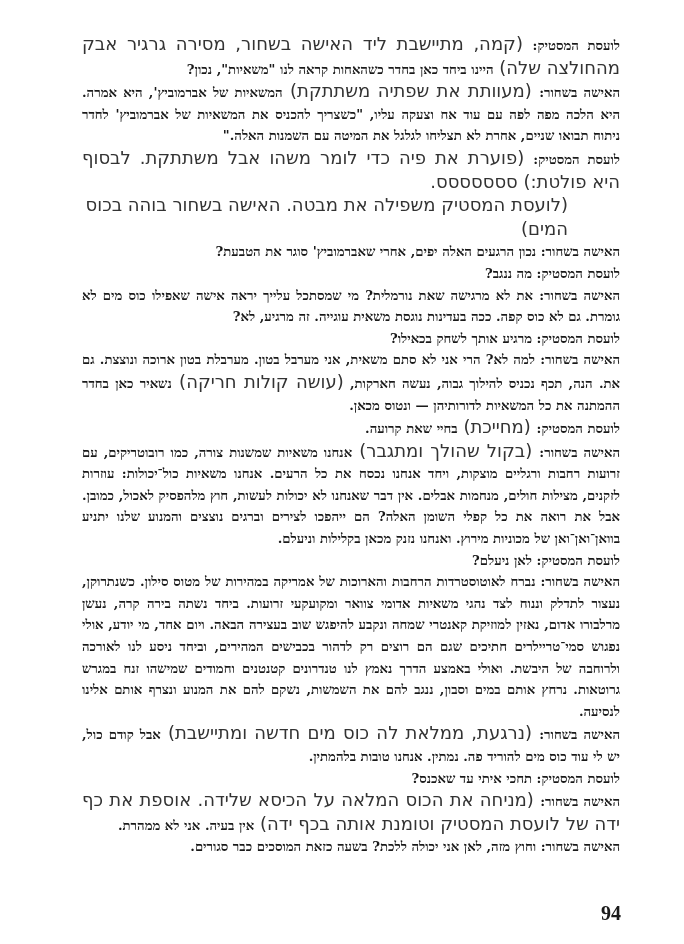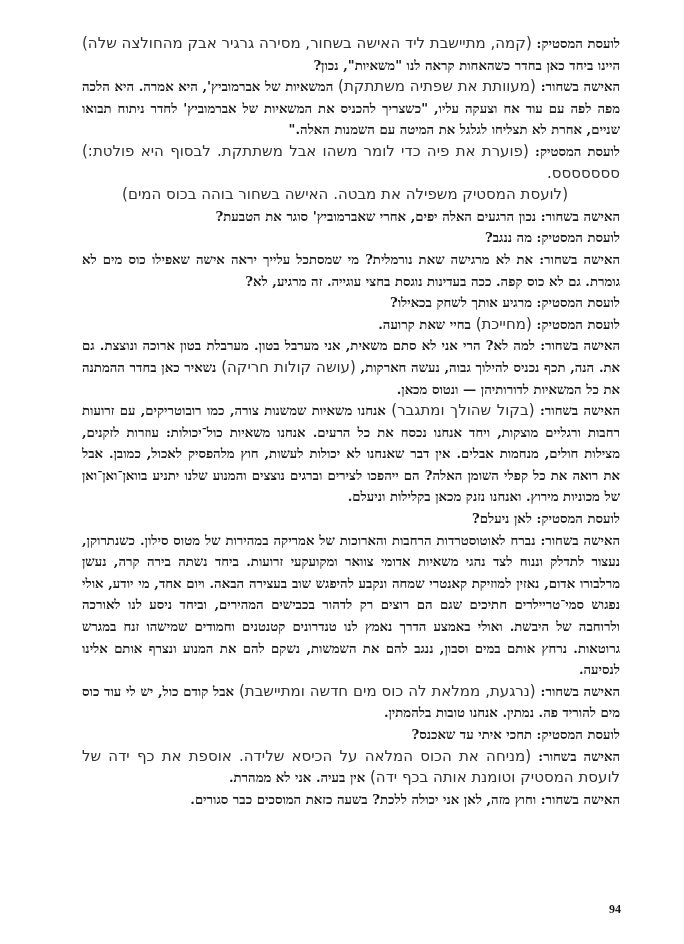--- a/index.html
+++ b/index.html
@@ -5,42 +5,42 @@
   html, body { margin:0; padding:0; background:#ffffff; }
   body { width:684px; height:944px; position:relative; overflow:hidden; }
   .page {
     position:absolute; left:82px; top:33px; width:538px;
     direction:rtl; text-align:justify;
     font-family:"DejaVu Serif", serif; font-size:13.2px; line-height:21.6px;
     color:#1a1a1a;
   }
   .para { margin:0; padding:0; }
   .speaker { font-weight:bold; }
-  .dir { font-family:"DejaVu Sans", sans-serif; font-weight:normal; color:#333; font-size:15px; }
+  .dir { font-family:"DejaVu Sans", sans-serif; font-weight:normal; color:#333; font-size:18px; }
   .line { font-weight:bold; }
   .standalone { text-align:right; margin-right:52px; }
   .page-number {
     position:absolute; left:591px; top:902px; width:30px; text-align:right;
-    font-family:"Liberation Serif", serif; font-size:12px; font-weight:bold; color:#1a1a1a;
+    font-family:"Liberation Serif", serif; font-size:20px; font-weight:bold; color:#1a1a1a;
   }
 </style>
 </head>
 <body>
 
 <div class="page" id="page">
     <p class="para"><span class="speaker">לועסת המסטיק:</span><span class="dir"> (קמה, מתיישבת ליד האישה בשחור, מסירה גרגיר אבק מהחולצה שלה) </span><span class="line">היינו ביחד כאן בחדר כשהאחות קראה לנו "משאיות", נכון?</span></p>
     <p class="para"><span class="speaker">האישה בשחור:</span><span class="dir"> (מעוותת את שפתיה משתתקת) </span><span class="line">המשאיות של אברמוביץ', היא אמרה. היא הלכה מפה לפה עם עוד אח וצעקה עליו, "כשצריך להכניס את המשאיות של אברמוביץ' לחדר ניתוח תבואו שניים, אחרת לא תצליחו לגלגל את המיטה עם השמנות האלה."</span></p>
     <p class="para"><span class="speaker">לועסת המסטיק:</span><span class="dir"> (פוערת את פיה כדי לומר משהו אבל משתתקת. לבסוף היא פולטת:) ססססססס.</span></p>
     <p class="para standalone"><span class="dir">(לועסת המסטיק משפילה את מבטה. האישה בשחור בוהה בכוס המים)</span></p>
     <p class="para"><span class="speaker">האישה בשחור:</span><span class="line"> נכון הרגעים האלה יפים, אחרי שאברמוביץ' סוגר את הטבעת?</span></p>
     <p class="para"><span class="speaker">לועסת המסטיק:</span><span class="line"> מה ננגב?</span></p>
-    <p class="para"><span class="speaker">האישה בשחור:</span><span class="line"> את לא מרגישה שאת נורמלית? מי שמסתכל עלייך יראה אישה שאפילו כוס מים לא גומרת. גם לא כוס קפה. ככה בעדינות נוגסת בחצי עוגייה. זה מרגיע, לא?</span></p>
+    <p class="para"><span class="speaker">האישה בשחור:</span><span class="line"> את לא מרגישה שאת נורמלית? מי שמסתכל עלייך יראה אישה שאפילו כוס מים לא גומרת. גם לא כוס קפה. ככה בעדינות נוגסת משאית עוגייה. זה מרגיע, לא?</span></p>
     <p class="para"><span class="speaker">לועסת המסטיק:</span><span class="line"> מרגיע אותך לשחק בכאילו?</span></p>
+    <p class="para"><span class="speaker">האישה בשחור:</span><span class="line"> למה לא? הרי אני לא סתם משאית, אני מערבל בטון. מערבלת בטון ארוכה ונוצצת. גם את. הנה, תכף נכניס להילוך גבוה, נעשה חארקות, </span><span class="dir">(עושה קולות חריקה) </span><span class="line">נשאיר כאן בחדר ההמתנה את כל המשאיות לדורותיהן — ונטוס מכאן.</span></p>
     <p class="para"><span class="speaker">לועסת המסטיק:</span><span class="dir"> (מחייכת) </span><span class="line">בחיי שאת קרועה.</span></p>
-    <p class="para"><span class="speaker">האישה בשחור:</span><span class="line"> למה לא? הרי אני לא סתם משאית, אני מערבל בטון. מערבלת בטון ארוכה ונוצצת. גם את. הנה, תכף נכניס להילוך גבוה, נעשה חארקות, </span><span class="dir">(עושה קולות חריקה) </span><span class="line">נשאיר כאן בחדר ההמתנה את כל המשאיות לדורותיהן — ונטוס מכאן.</span></p>
     <p class="para"><span class="speaker">האישה בשחור:</span><span class="dir"> (בקול שהולך ומתגבר) </span><span class="line">אנחנו משאיות שמשנות צורה, כמו רובוטריקים, עם זרועות רחבות ורגליים מוצקות, ויחד אנחנו נכסח את כל הרעים. אנחנו משאיות כול־יכולות: עוזרות לזקנים, מצילות חולים, מנחמות אבלים. אין דבר שאנחנו לא יכולות לעשות, חוץ מלהפסיק לאכול, כמובן. אבל את רואה את כל קפלי השומן האלה? הם ייהפכו לצירים וברגים נוצצים והמנוע שלנו יתניע בוואן־ואן־ואן של מכוניות מירוץ. ואנחנו נזנק מכאן בקלילות וניעלם.</span></p>
     <p class="para"><span class="speaker">לועסת המסטיק:</span><span class="line"> לאן ניעלם?</span></p>
     <p class="para"><span class="speaker">האישה בשחור:</span><span class="line"> נברח לאוטוסטרדות הרחבות והארוכות של אמריקה במהירות של מטוס סילון. כשנתרוקן, נעצור לתדלק וננוח לצד נהגי משאיות אדומי צוואר ומקועקעי זרועות. ביחד נשתה בירה קרה, נעשן מרלבורו אדום, נאזין למוזיקת קאנטרי שמחה ונקבע להיפגש שוב בעצירה הבאה. ויום אחד, מי יודע, אולי נפגוש סמי־טריילרים חתיכים שגם הם רוצים רק לדהור בכבישים המהירים, וביחד ניסע לנו לאורכה ולרוחבה של היבשת. ואולי באמצע הדרך נאמץ לנו טנדרונים קטנטנים וחמודים שמישהו זנח במגרש גרוטאות. נרחץ אותם במים וסבון, ננגב להם את השמשות, נשקם להם את המנוע ונצרף אותם אלינו לנסיעה.</span></p>
     <p class="para"><span class="speaker">האישה בשחור:</span><span class="dir"> (נרגעת, ממלאת לה כוס מים חדשה ומתיישבת) </span><span class="line">אבל קודם כול, יש לי עוד כוס מים להוריד פה. נמתין. אנחנו טובות בלהמתין.</span></p>
     <p class="para"><span class="speaker">לועסת המסטיק:</span><span class="line"> תחכי איתי עד שאכנס?</span></p>
     <p class="para"><span class="speaker">האישה בשחור:</span><span class="dir"> (מניחה את הכוס המלאה על הכיסא שלידה. אוספת את כף ידה של לועסת המסטיק וטומנת אותה בכף ידה) </span><span class="line">אין בעיה. אני לא ממהרת.</span></p>
     <p class="para"><span class="speaker">האישה בשחור:</span><span class="line"> וחוץ מזה, לאן אני יכולה ללכת? בשעה כזאת המוסכים כבר סגורים.</span></p>
   </div>
 <div class="page-number">94</div>
 

